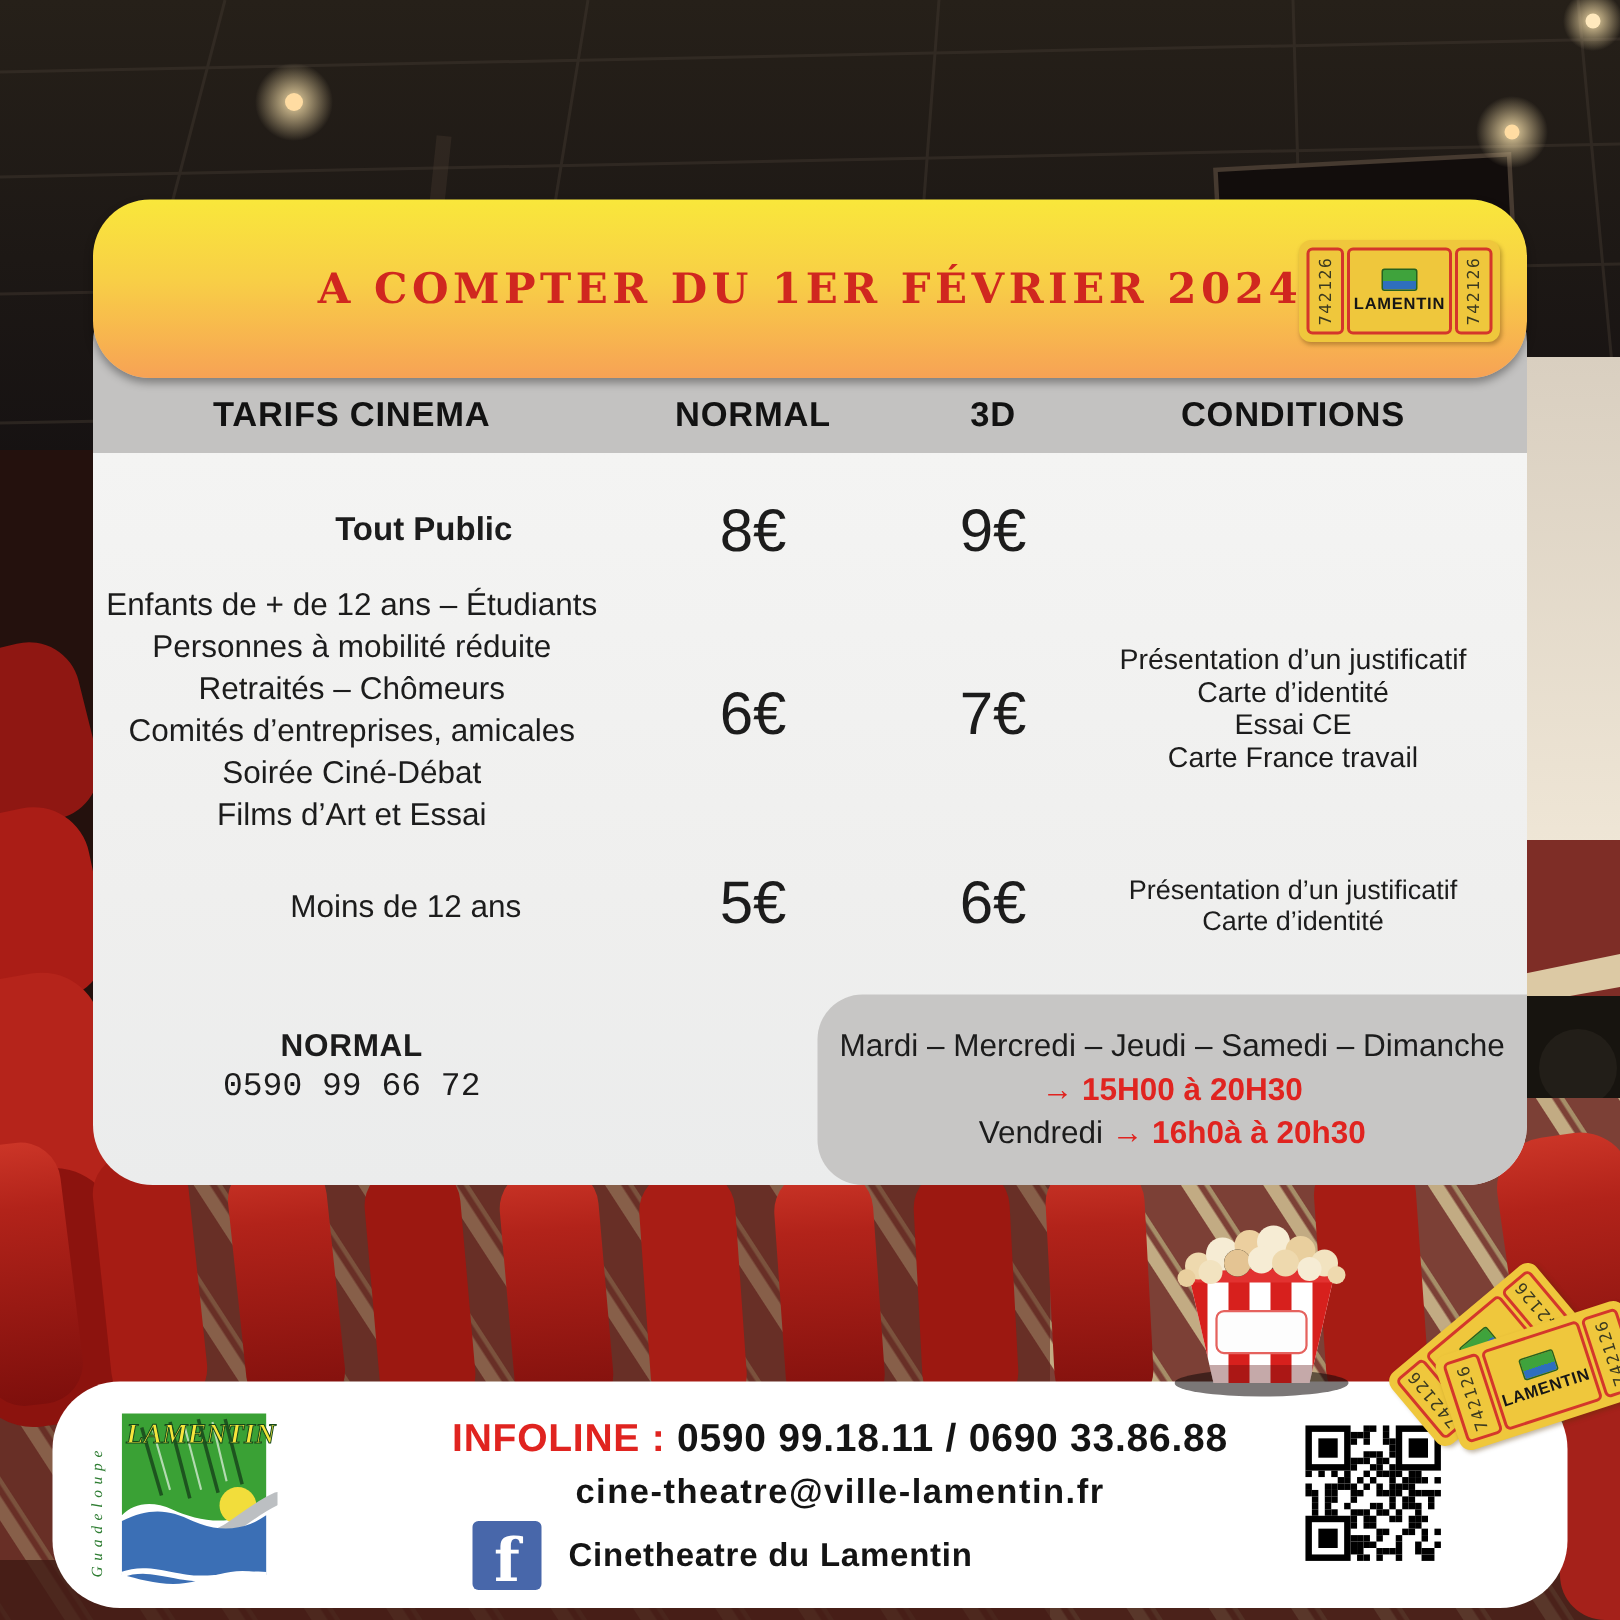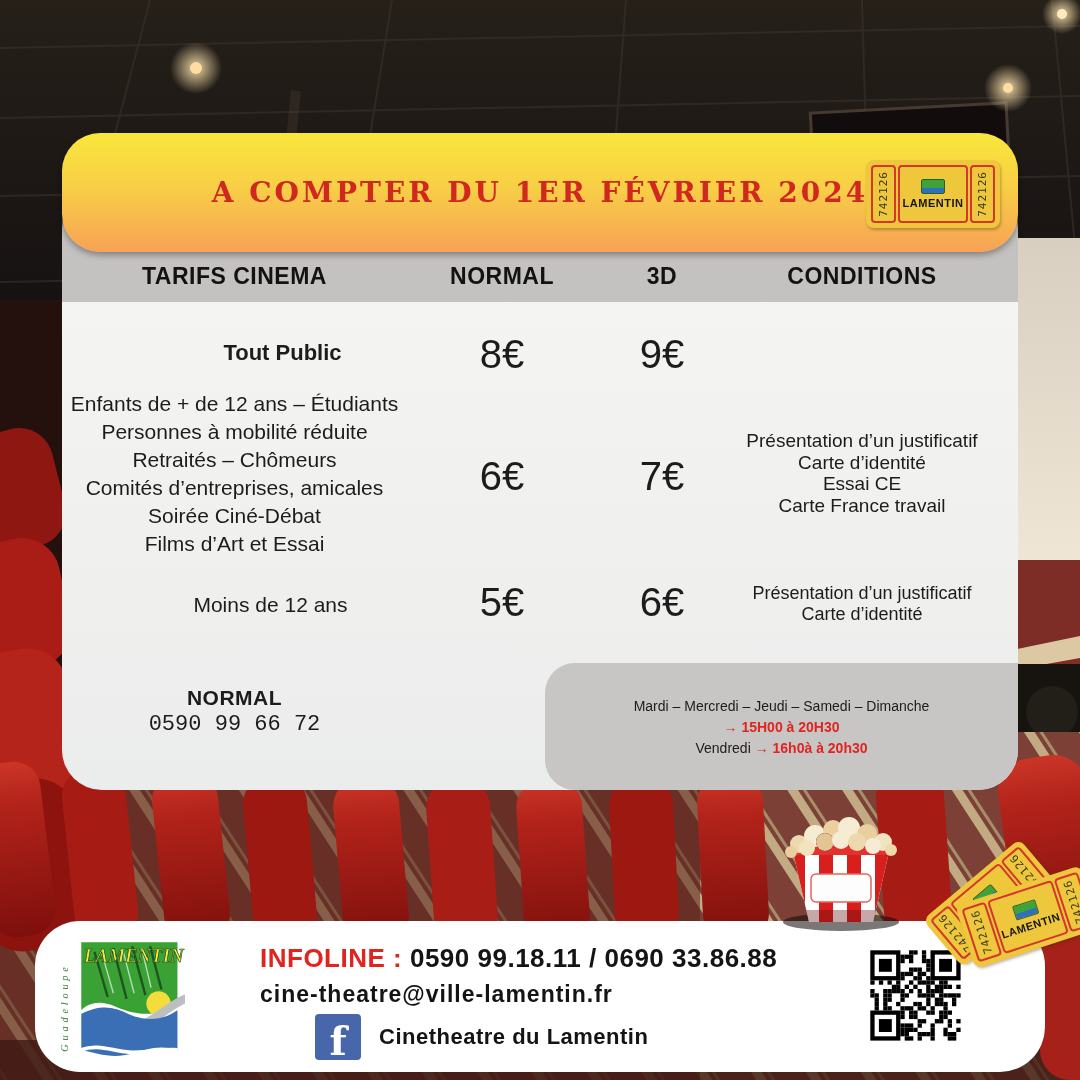--- a/index.html
+++ b/index.html
@@ -62,27 +62,27 @@
   .cond{font-size:19px;line-height:21.5px;color:#222;}
   .cond-sm{font-size:18px;line-height:21px;color:#222;}
   .cat-plain{font-size:21px;color:#222;margin-left:36px;}
   .caisse-t{font-size:21px;font-weight:bold;letter-spacing:.5px;}
   .caisse-p{font-size:22px;color:#1c1c1c;font-family:Liberation Mono, monospace;}
 
   
   .sched{position:absolute;left:483px;top:361px;width:473px;height:127px;
     background:#c7c6c5;border-radius:30px 0 40px 30px;
     display:flex;flex-direction:column;align-items:center;justify-content:center;gap:5px;}
-  .sched .ln{font-size:14px;color:#1c1c1c;white-space:nowrap;}
+  .sched .ln{font-size:21px;color:#1c1c1c;white-space:nowrap;}
   .sched .bold{font-weight:bold;}
 
   
   .footer{position:absolute;left:35px;top:921px;width:1010px;height:151px;z-index:2;
     background:#ffffff;border-radius:45px;}
-  .f-line{position:absolute;left:225px;width:600px;white-space:nowrap;}
+  .f-line{position:absolute;left:225px;width:600px;text-align:center;white-space:nowrap;}
   .f-info{top:22px;font-size:26px;font-weight:bold;color:#141414;letter-spacing:.5px;}
   .f-email{top:60px;font-size:23px;font-weight:bold;color:#141414;letter-spacing:1px;}
   .f-fb{position:absolute;left:280px;top:93px;display:flex;align-items:center;gap:18px;}
   .fb-icon{width:46px;height:46px;background:#4867aa;border-radius:4px;color:#fff;
     display:flex;align-items:flex-end;justify-content:center;
     font-family:"DejaVu Serif",serif;font-weight:bold;font-size:40px;line-height:38px;overflow:hidden;}
   .f-fb .lbl{font-size:22px;font-weight:bold;color:#141414;letter-spacing:.5px;}
   .qr{position:absolute;left:833px;top:27px;width:100px;height:100px;background:#fff;}
   .logo{position:absolute;left:18px;top:10px;width:132px;height:132px;}
 

